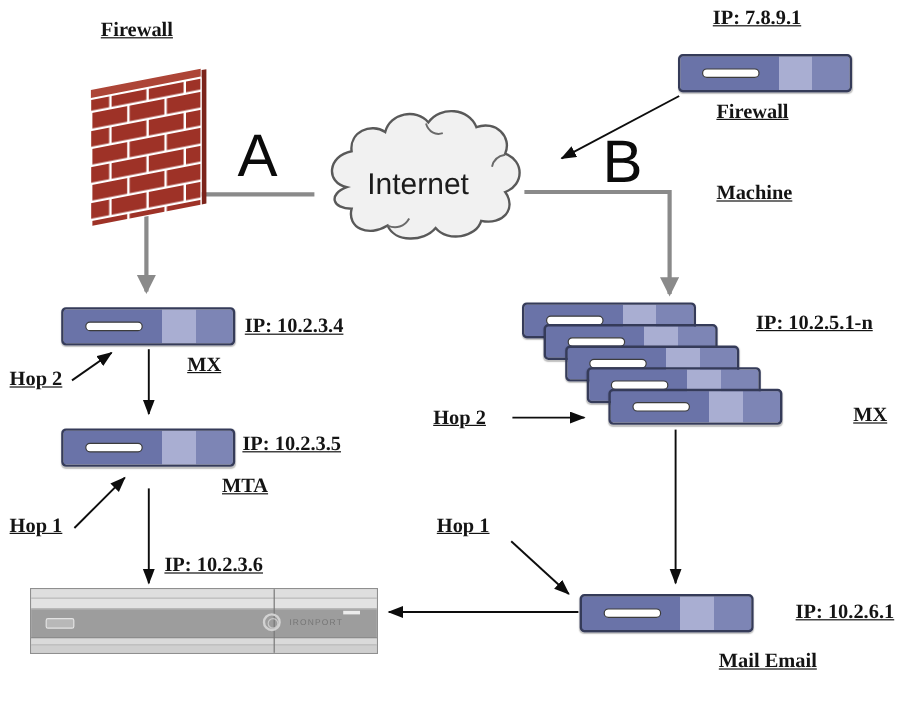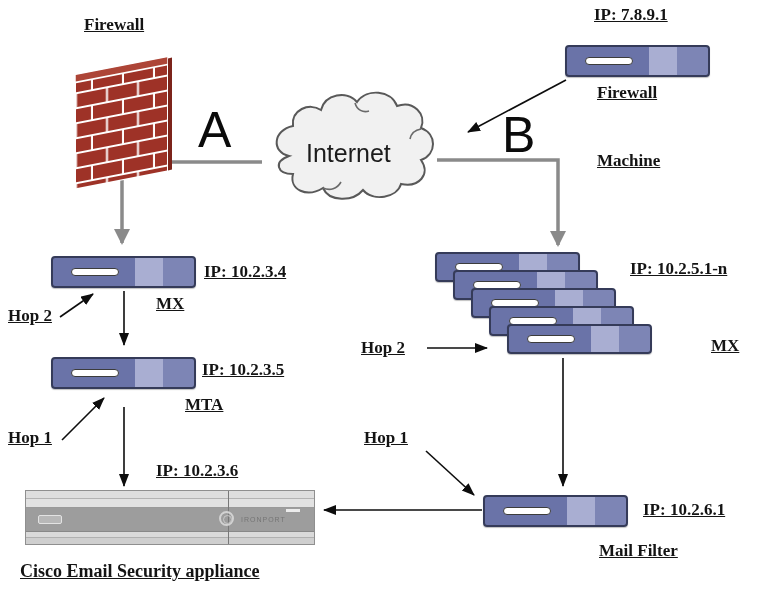--- a/index.html
+++ b/index.html
@@ -126,36 +126,35 @@
   <div class="lbl" style="left:156px;top:295px;">MX</div>
   <div class="lbl" style="left:8px;top:307px;">Hop 2</div>
 
   <div class="server abs" style="left:51px;top:357px;z-index:2;">
       <span class="slot"></span>
     </div>
   <div class="lbl" style="left:202px;top:361px;">IP: 10.2.3.5</div>
   <div class="lbl" style="left:149px;top:396px;margin-left:36px;">MTA</div>
   <div class="lbl" style="left:8px;top:429px;">Hop 1</div>
 
-  <div class="lbl" style="left:156px;top:462px;">IP: 10.2.3.6</div>
+  <div class="lbl" style="left:137px;top:462px;">IP: 10.2.3.6</div>
   <div id="appliance" style="z-index:2;">
     <div class="ap-band ap1"></div>
     <div class="ap-band ap2"></div>
     <div class="ap-band ap3"></div>
     <div class="ap-band ap4"></div>
     <div class="ap-band ap5"></div>
     <div class="ap-divider"></div>
     <div class="ap-badge"></div>
     <div class="ap-logo">
         <span></span>
       </div>
     <div class="ap-word">IRONPORT</div>
     <div class="ap-dash"></div>
   </div>
-  <div class="lbl" style="left:20px;top:562px;font-size:18px;">Cisco Email Security appliance</div>
 
   <div class="server stackbox abs" style="left:435px;top:252px;z-index:2;">
       <span class="slot"></span>
     </div>
   <div class="server stackbox abs" style="left:453px;top:270px;z-index:2;">
       <span class="slot"></span>
     </div>
   <div class="server stackbox abs" style="left:471px;top:288px;z-index:2;">
       <span class="slot"></span>
     </div>
@@ -166,16 +165,16 @@
       <span class="slot"></span>
     </div>
   <div class="lbl" style="left:630px;top:260px;text-align:center;">IP: 10.2.5.1-n</div>
   <div class="lbl" style="left:711px;top:337px;">MX</div>
   <div class="lbl" style="left:361px;top:339px;">Hop 2</div>
 
   <div class="lbl" style="left:364px;top:429px;">Hop 1</div>
   <div class="server abs" style="left:483px;top:495px;z-index:2;">
       <span class="slot"></span>
     </div>
-  <div class="lbl" style="left:643px;top:501px;">IP: 10.2.6.1</div>
-  <div class="lbl" style="left:599px;top:542px;">Mail Filter</div>
+  <div class="lbl" style="left:663px;top:501px;">IP: 10.2.6.1</div>
+  <div class="lbl" style="left:599px;top:542px;">Mail Email</div>
 
 </div>
 
 </body></html>

